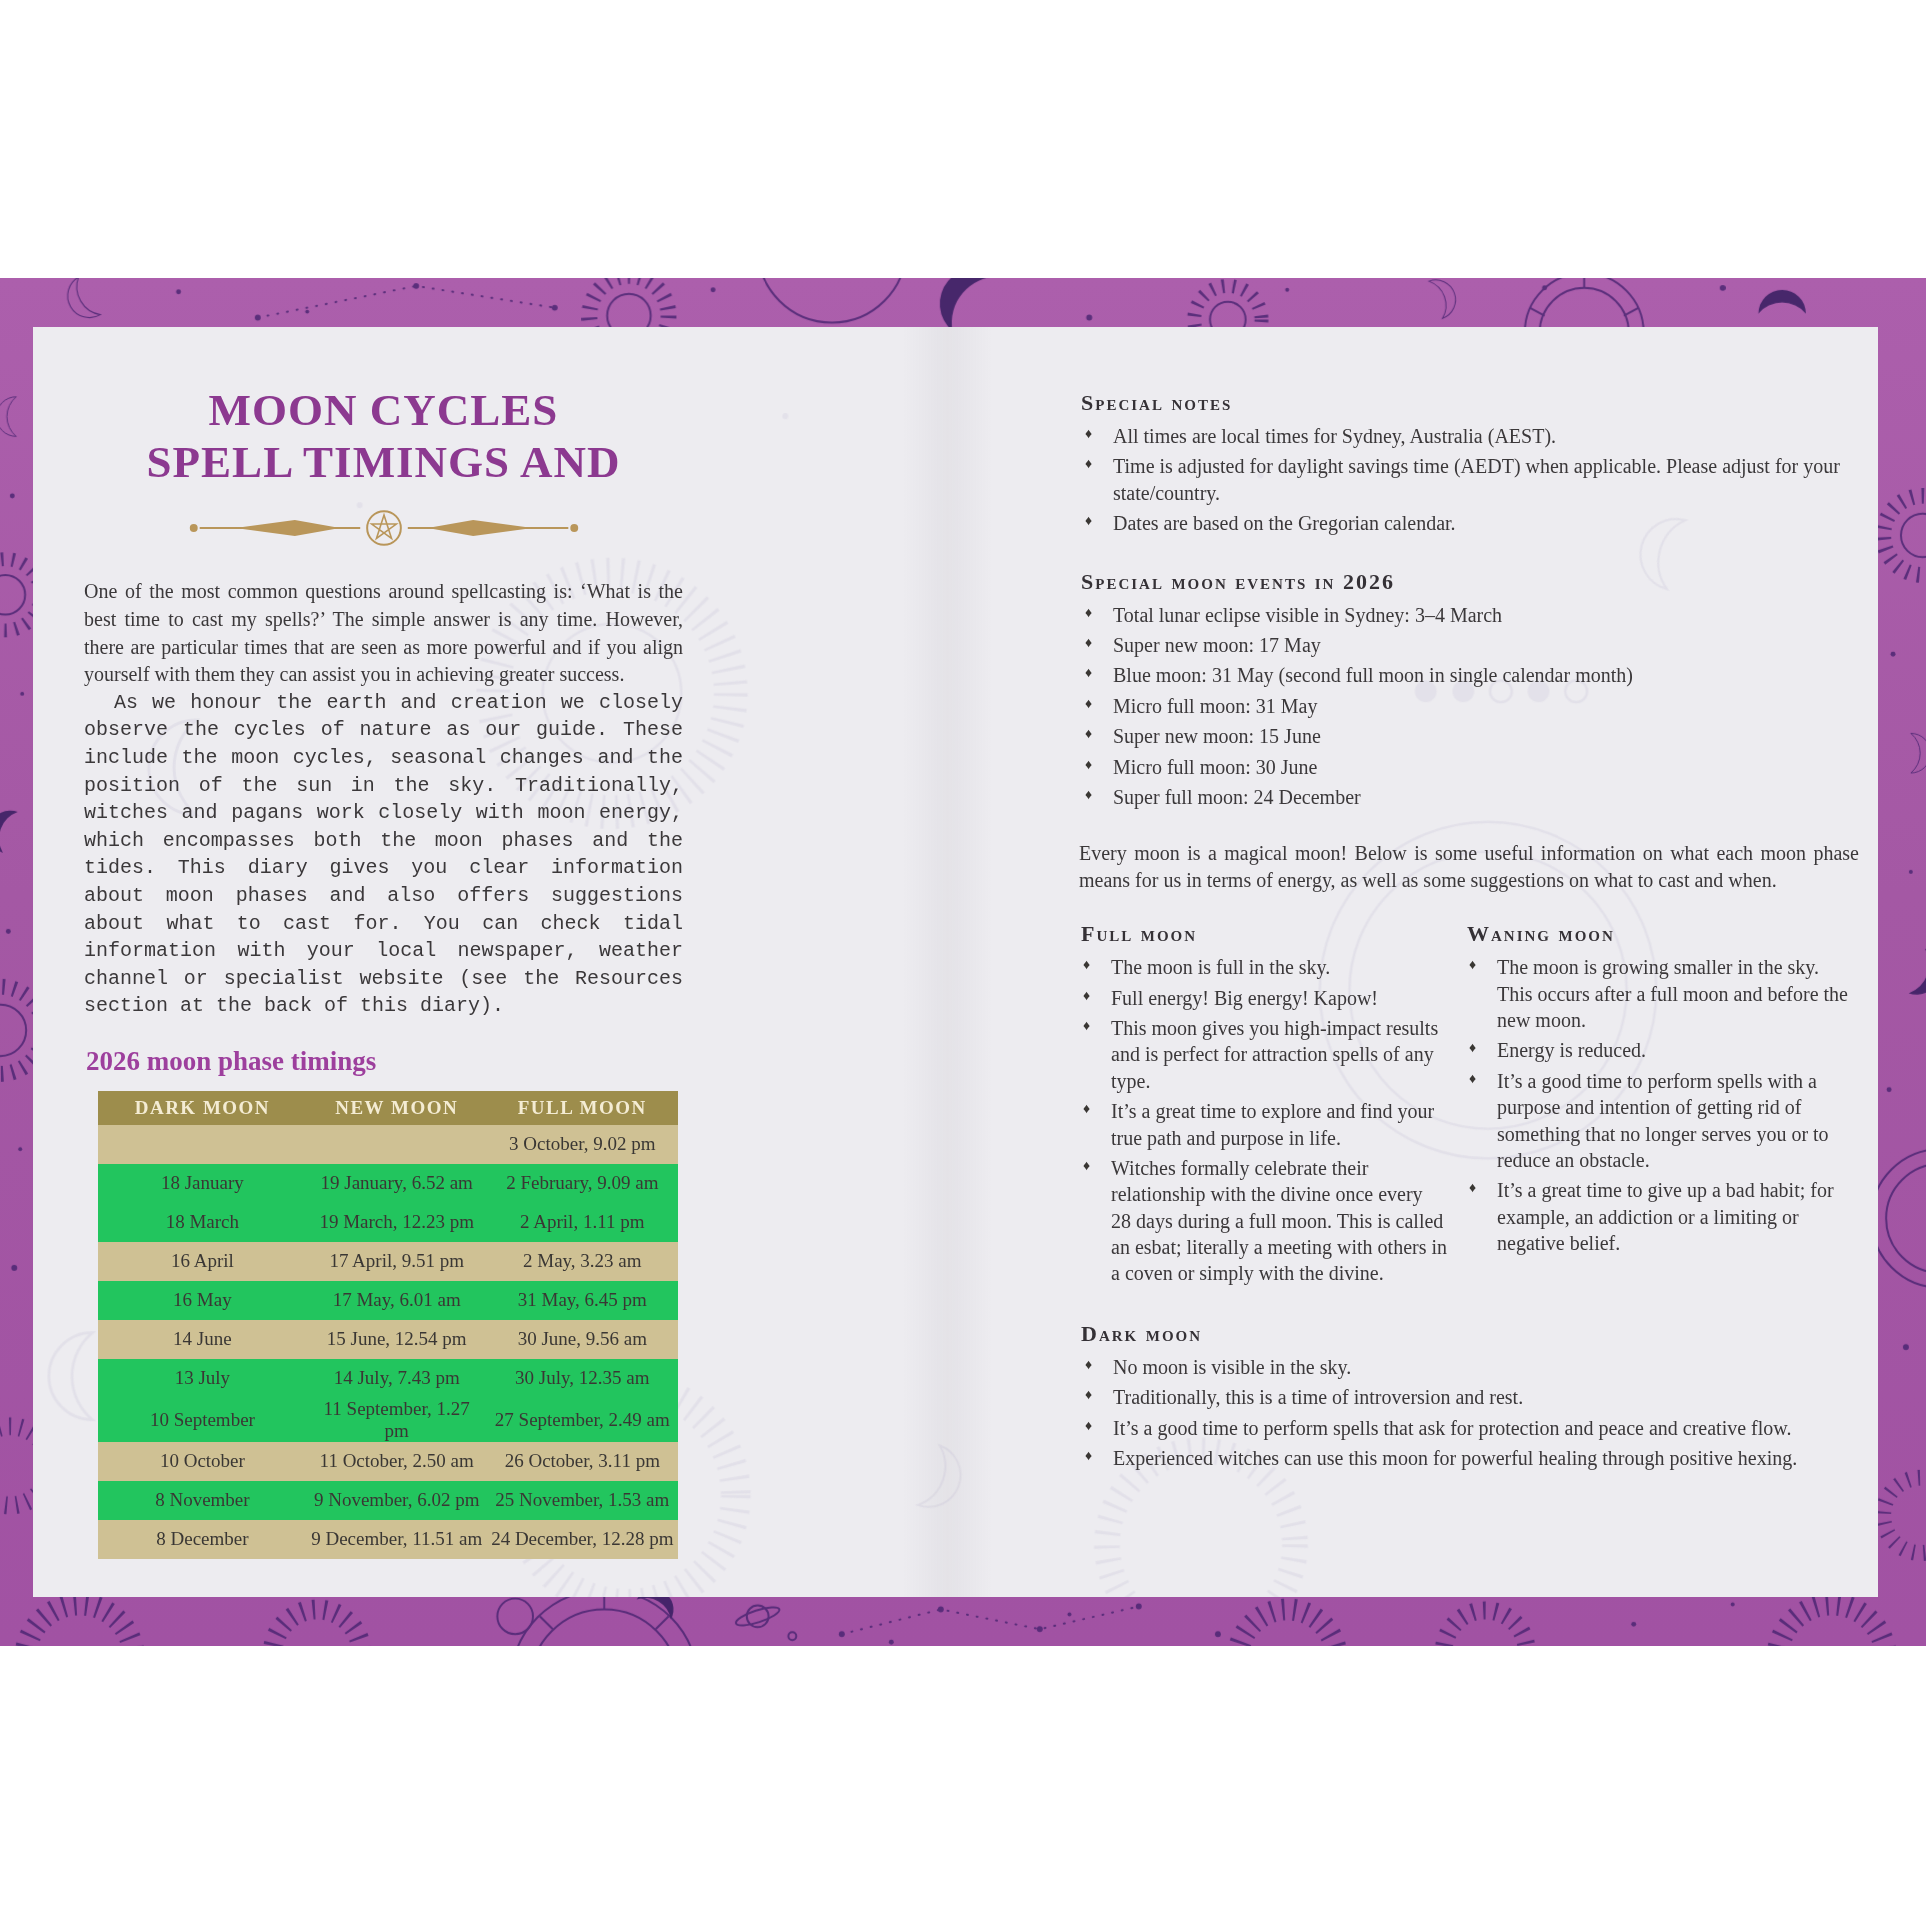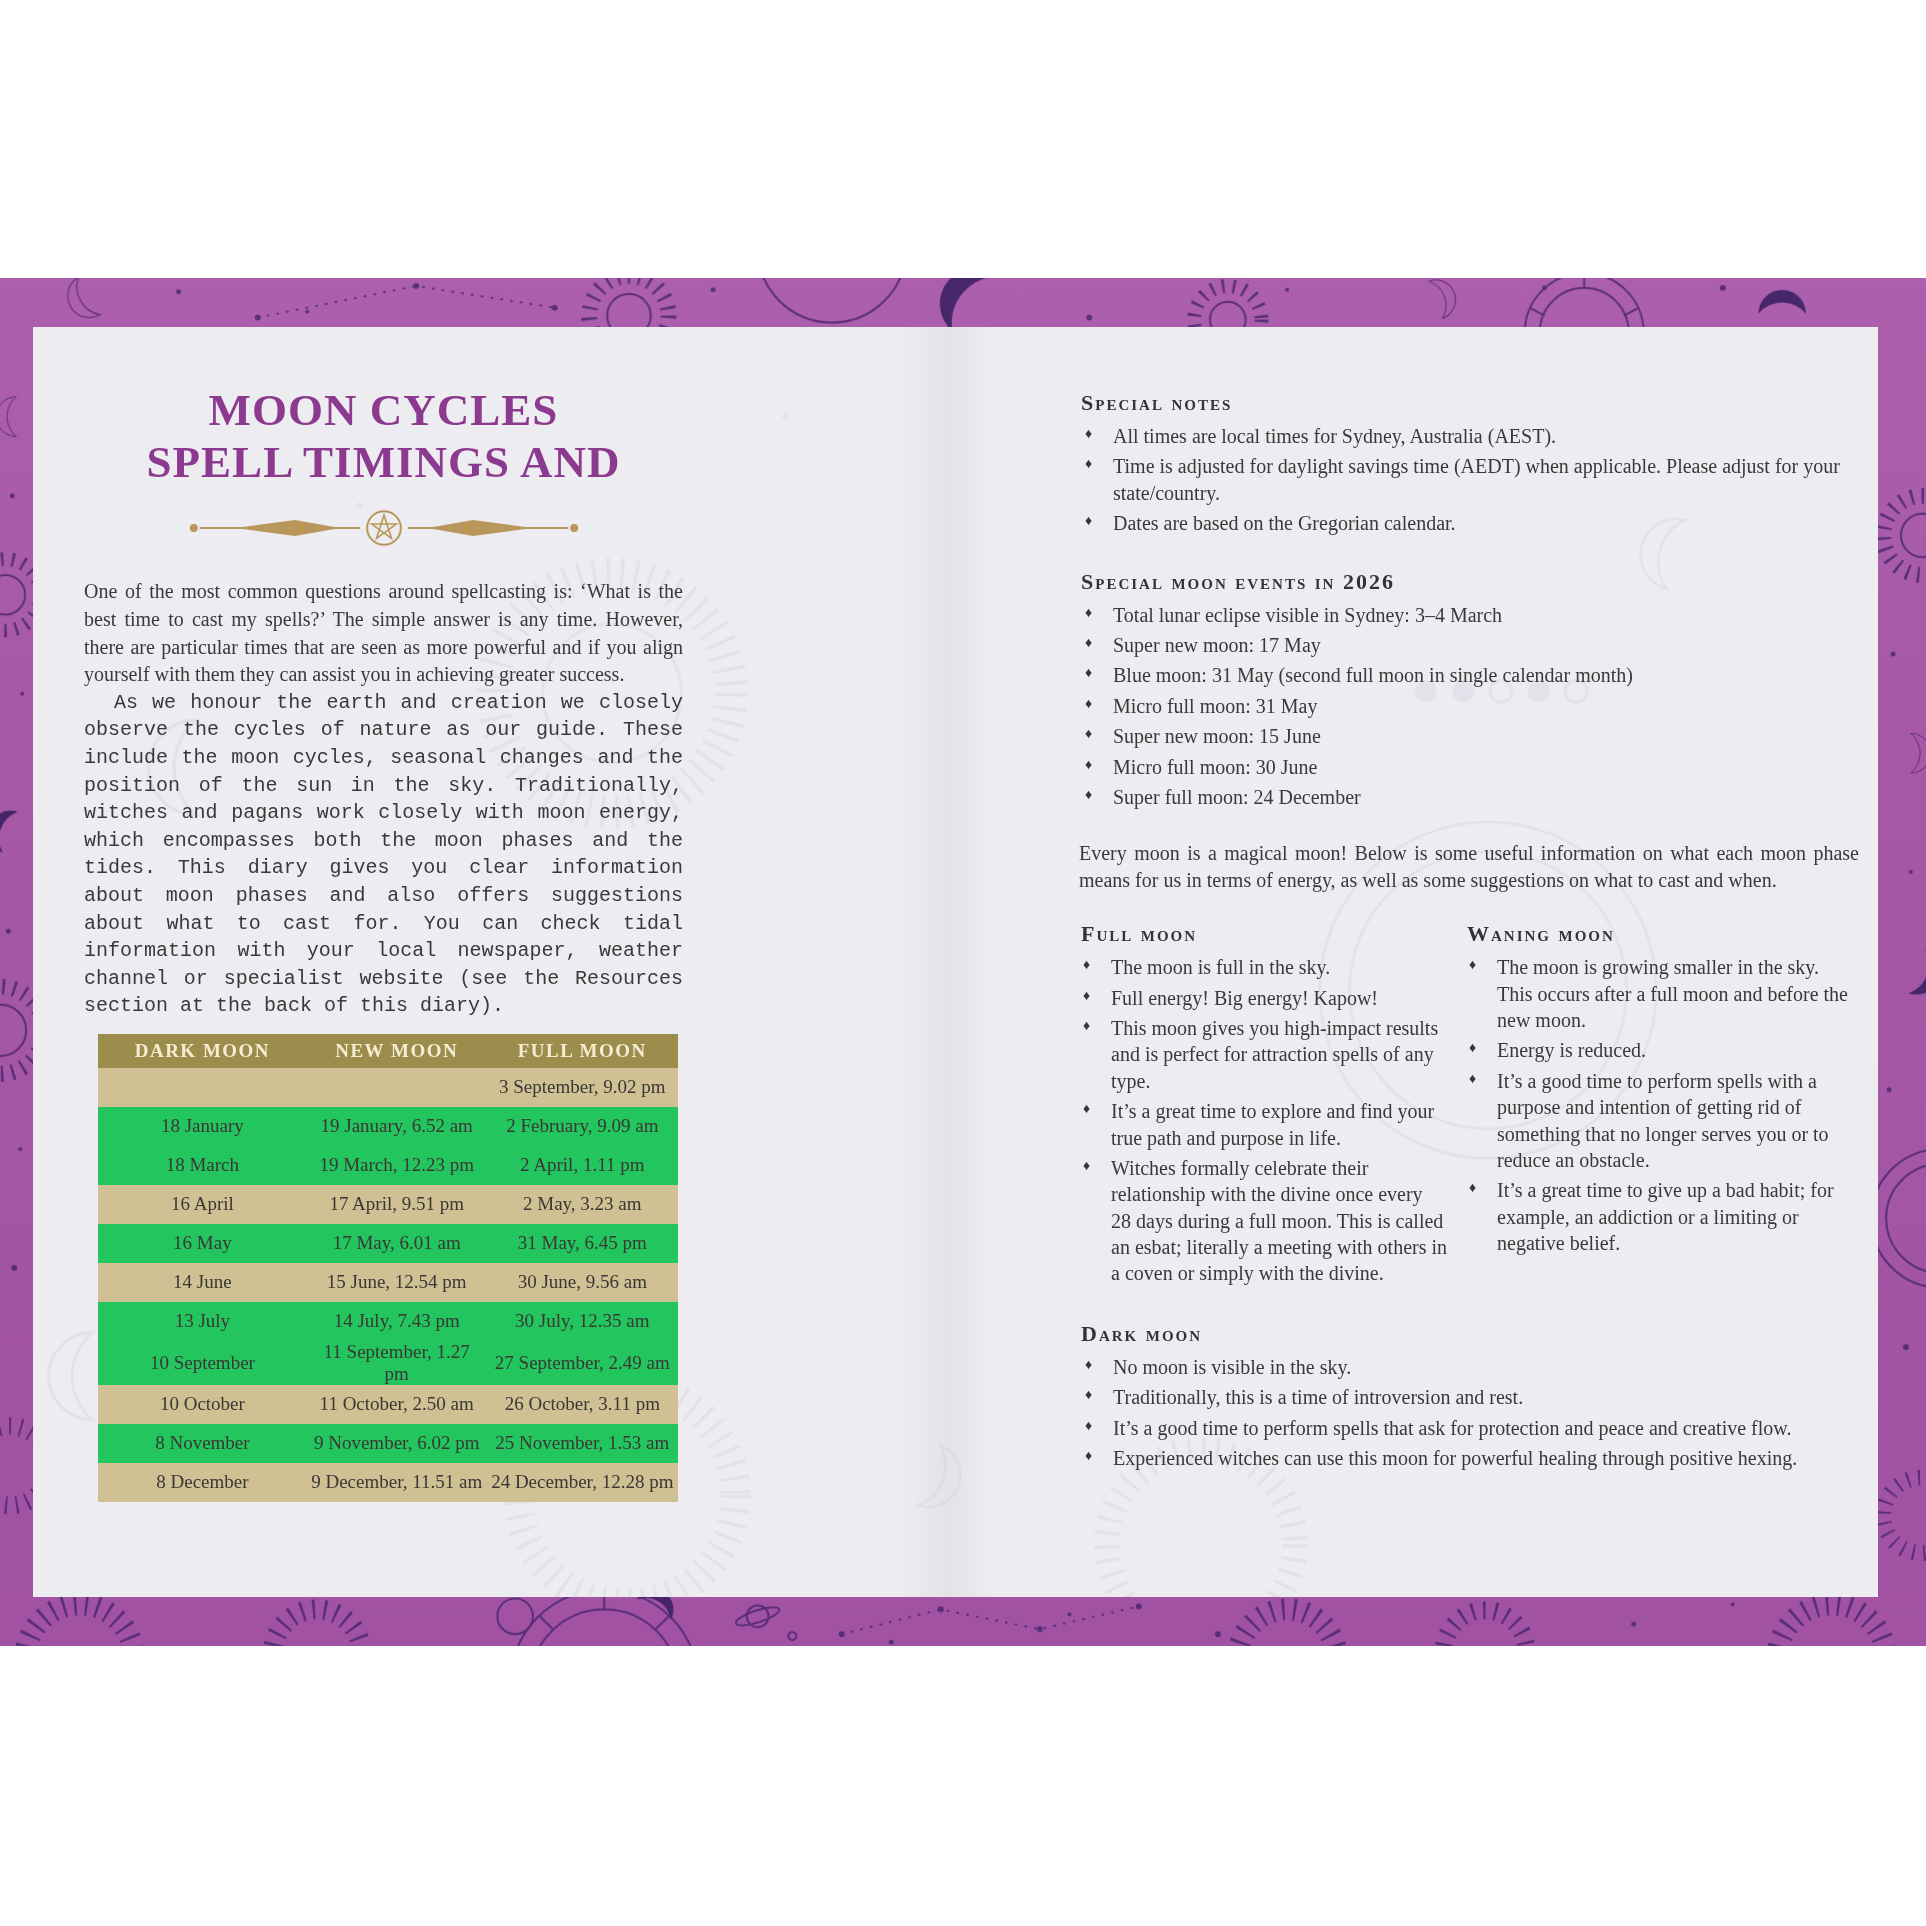--- a/index.html
+++ b/index.html
@@ -198,34 +198,35 @@
           <circle cx="412" cy="24" r="4" fill="#b9965a" stroke="none"></circle>
         </g>
       </svg>
     </div>
 
     <div class="intro">
       <p>One of the most common questions around spellcasting is: ‘What is the best time to cast my spells?’ The simple answer is any time. However, there are particular times that are seen as more powerful and if you align yourself with them they can assist you in achieving greater success.</p>
       <p class="indent">As we honour the earth and creation we closely observe the cycles of nature as our guide. These include the moon cycles, seasonal changes and the position of the sun in the sky. Traditionally, witches and pagans work closely with moon energy, which encompasses both the moon phases and the tides. This diary gives you clear information about moon phases and also offers suggestions about what to cast for. You can check tidal information with your local newspaper, weather channel or specialist website (see the Resources section at the back of this diary).</p>
     </div>
 
+    <div class="table-heading">2026 moon phase timings</div>
 
     <table class="moon">
       <thead>
         <tr>
           <th class="w1">DARK MOON</th>
           <th class="w2">NEW MOON</th>
           <th class="w3">FULL MOON</th>
         </tr>
       </thead>
       <tbody>
         <tr class="tan">
           <td></td>
           <td></td>
-          <td>3 September, 9.02 pm</td>
+          <td>3 October, 9.02 pm</td>
         </tr>
         <tr class="cream">
           <td>18 January</td>
           <td>19 January, 6.52 am</td>
           <td>2 February, 9.09 am</td>
         </tr>
         <tr class="cream">
           <td>18 March</td>
           <td>19 March, 12.23 pm</td>
           <td>2 April, 1.11 pm</td>

